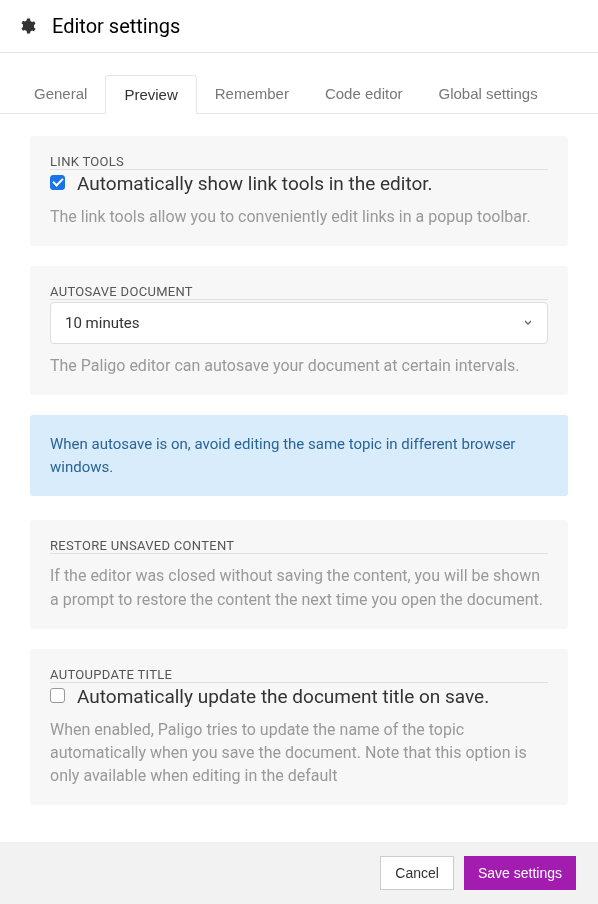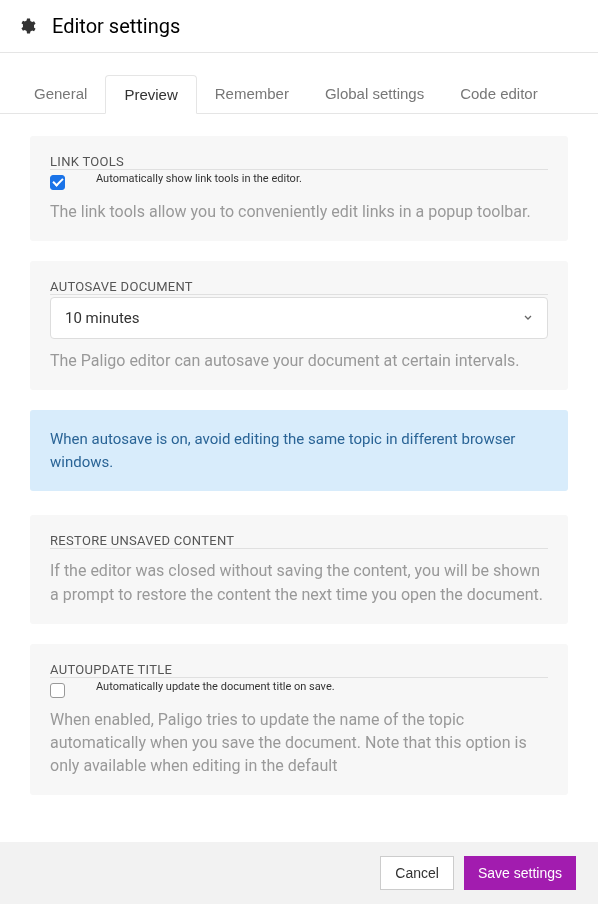--- a/index.html
+++ b/index.html
@@ -102,23 +102,22 @@
       position: absolute;
       left: 4px;
       top: 0px;
       width: 4px;
       height: 8px;
       border: solid #fff;
       border-width: 0 2px 2px 0;
       transform: rotate(45deg);
     }
     .option-label {
-      font-size: 11px;
-      color: #333;
-      margin-left: 19px;
+      font-size: 19px;
+      color: #333;
     }
     .option-help {
       font-size: 16px;
       color: #999;
       margin-top: 10px;
       line-height: 1.45;
     }
     .select-wrap {
       position: relative;
       margin-bottom: 8px;
@@ -197,22 +196,22 @@
     </svg>
   </span>
   <div class="header-title">Editor settings</div>
 </div>
 
 <div class="scroll-area">
   <div class="tabs">
     <button class="tab">General</button>
     <button class="tab active">Preview</button>
     <button class="tab">Remember</button>
+    <button class="tab">Code editor</button>
     <button class="tab">Global settings</button>
-    <button class="tab">Code editor</button>
   </div>
 
   <div class="content">
 
     <div class="panel">
       <div class="panel-title">LINK TOOLS</div>
       <div class="option-row">
         <div class="checkbox checked"></div>
         <div class="option-label">Automatically show link tools in the editor.</div>
       </div>

